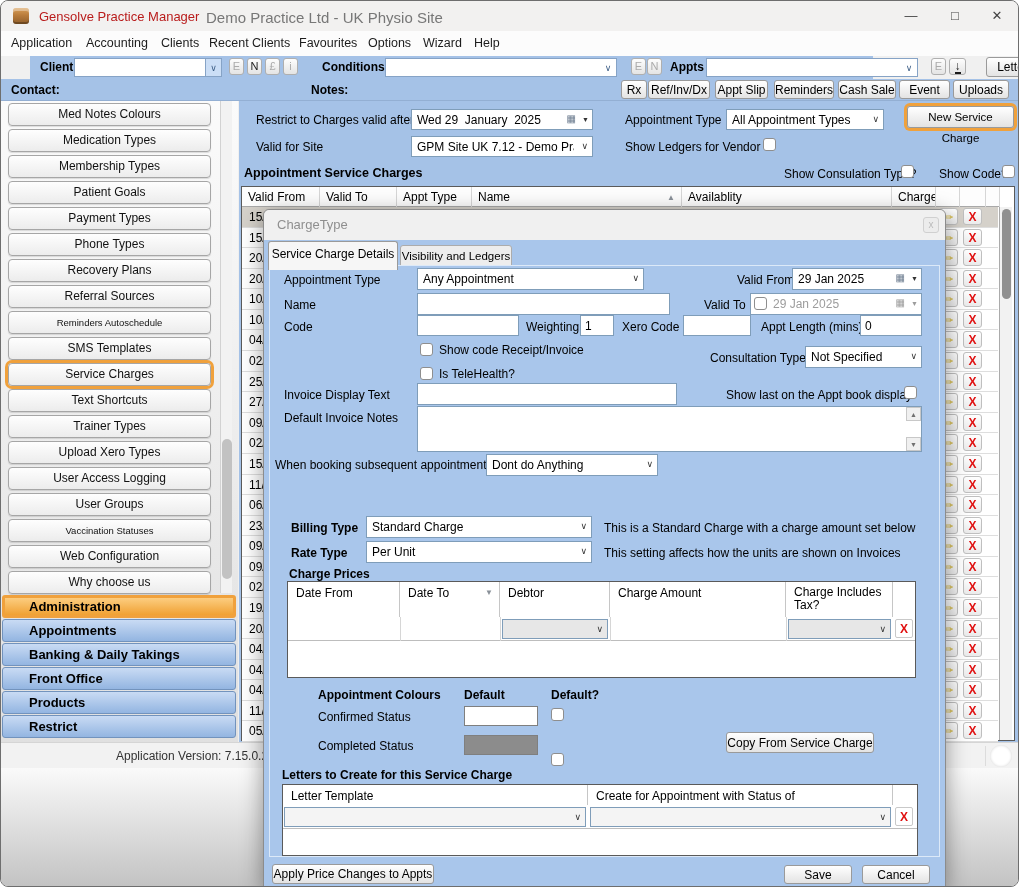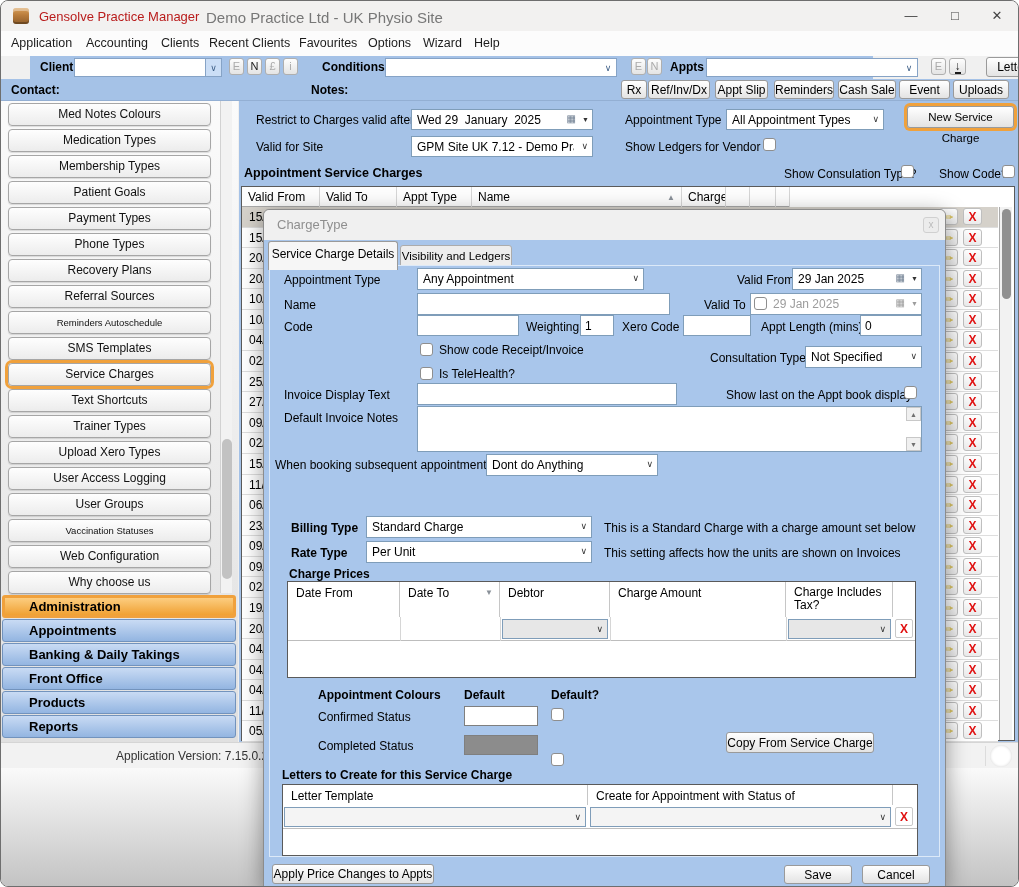--- a/index.html
+++ b/index.html
@@ -178,21 +178,21 @@
       </div>
     <div class="side-scroll">
       <div class="side-thumb"></div>
     </div>
     <div>
         <div class="side-sec active" style="top: 494px;">Administration</div>
         <div class="side-sec" style="top: 518px;">Appointments</div>
         <div class="side-sec" style="top: 542px;">Banking &amp; Daily Takings</div>
         <div class="side-sec" style="top: 566px;">Front Office</div>
         <div class="side-sec" style="top: 590px;">Products</div>
-        <div class="side-sec" style="top: 614px;">Reports</div>
+        <div class="side-sec" style="top: 614px;">Restrict</div>
       </div>
   </div>
 
   <div class="main">
     <span class="mlbl" style="left:17px;top:12px;">Restrict to Charges valid after</span>
     <div class="ddate" style="left:172px;top:8px;width:182px;height:21px;">
       <span class="val" style="white-space:pre;">Wed 29  January  2025</span>
       <span class="cal">▦</span>
       <span class="arr">▼</span>
     </div>
@@ -216,20 +216,21 @@
     <span class="chk" style="left:662px;top:64px;"></span>
     <span class="mlbl" style="left:700px;top:66px;">Show Code?</span>
     <span class="chk" style="left:763px;top:64px;"></span>
 
     <div class="gtable">
       <div class="ghead">
           <div class="hc" style="width: 78px;">Valid From</div>
           <div class="hc" style="width: 77px;">Valid To</div>
           <div class="hc" style="width: 75px;">Appt Type</div>
           <div class="hc" style="width: 210px;">Name<div class="sorticon" style="position: absolute;">▲</div></div>
+          <div class="hc" style="width: 210px;">Availablity</div>
           <div class="hc" style="width: 44px;">Charge</div>
           <div class="hc" style="width: 24px;"></div>
           <div class="hc" style="width: 26px;"></div>
           <div class="hc" style="width: 14px;"></div>
         </div>
       <div>
           <div class="trow sel" style="top: 20px;">
             <div class="tdate">15/</div>
             <div class="tcharge">0</div>
             <div class="ticon-btn edit">✏</div>

